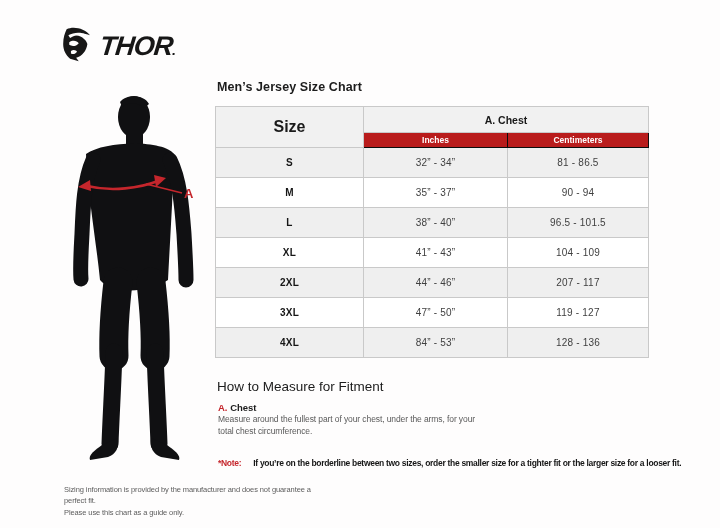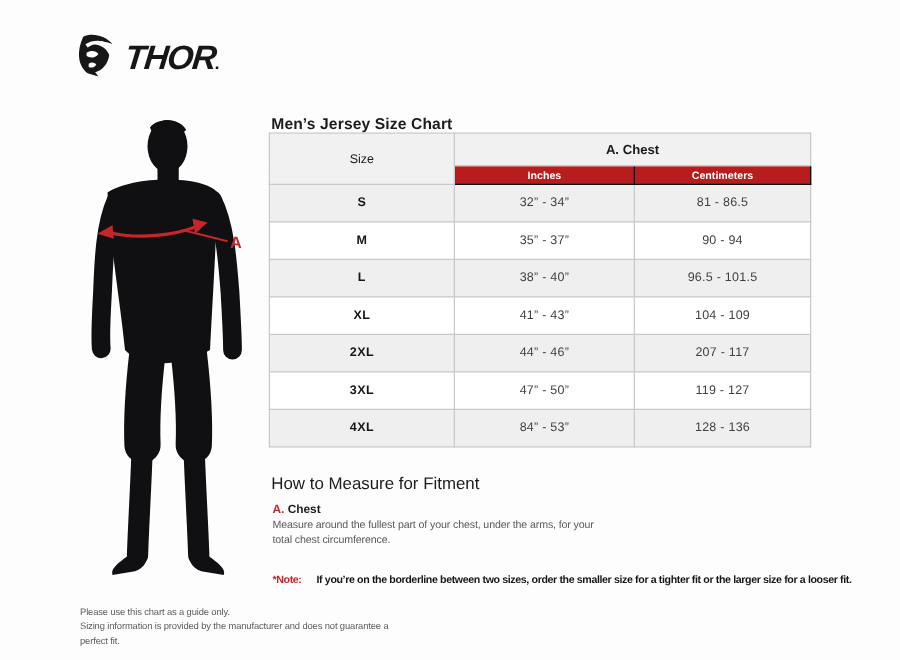--- a/index.html
+++ b/index.html
@@ -21,31 +21,31 @@
     letter-spacing: -1px;
     color: #171717;
     transform: skewX(-6deg);
   }
   .logo-dot { font-style: normal; font-size: 14px; vertical-align: baseline; }
 
   
   .figure-wrap { position: absolute; left: 70px; top: 94px; width: 132px; height: 372px; }
 
   
-  .chart-title { position: absolute; left: 217px; top: 80px; font-size: 12.5px; font-weight: bold; color: #1c1c1c; letter-spacing: 0.1px; margin-top: 12px; }
+  .chart-title { position: absolute; left: 217px; top: 80px; font-size: 12.5px; font-weight: bold; color: #1c1c1c; letter-spacing: 0.1px; }
 
   table.size-table {
     position: absolute; left: 215px; top: 106px;
     width: 433px; border-collapse: collapse; table-layout: fixed;
   }
   table.size-table td {
     border: 1px solid #c9c9c9;
     text-align: center; vertical-align: middle;
   }
-  td.size-head { background: #f1f1f1; font-weight: normal; font-size: 10px; height: 41px; }
+  td.size-head { background: #f1f1f1; font-weight: bold; font-size: 16px; height: 41px; }
   td.group-head { background: #f1f1f1; font-weight: bold; font-size: 10.5px; height: 26px; }
   tr.h2 td.bar {
     background: #b91c1c; color: #ffffff;
     font-weight: bold; font-size: 8.5px; height: 15px;
     border-color: #0d0d0d;
   }
   tr.data td { height: 30px; font-size: 10px; color: #3f3f3f; letter-spacing: 0.2px; }
   tr.data td.size-cell { font-weight: bold; color: #161616; font-size: 10px; letter-spacing: 0.3px; }
   tr.data.alt td { background: #efefef; }
   tr.data.plain td { background: #ffffff; }
@@ -179,15 +179,15 @@
   <span class="red-key">A.</span>
   <span>Chest</span>
 </div>
 <div class="measure-item-desc">Measure around the fullest part of your chest, under the arms, for your total chest circumference.</div>
 
 <div class="note-line">
   <span class="note-label">*Note:</span><span>If you’re on the borderline between two sizes, order the smaller size for a tighter fit or the larger size for a looser fit.</span>
 </div>
 
 <div class="disclaimer">
+  <div>Sizing information is provided by the manufacturer and does not guarantee a perfect fit.</div>
   <div>Please use this chart as a guide only.</div>
-  <div>Sizing information is provided by the manufacturer and does not guarantee a perfect fit.</div>
 </div>
 
 </body></html>

